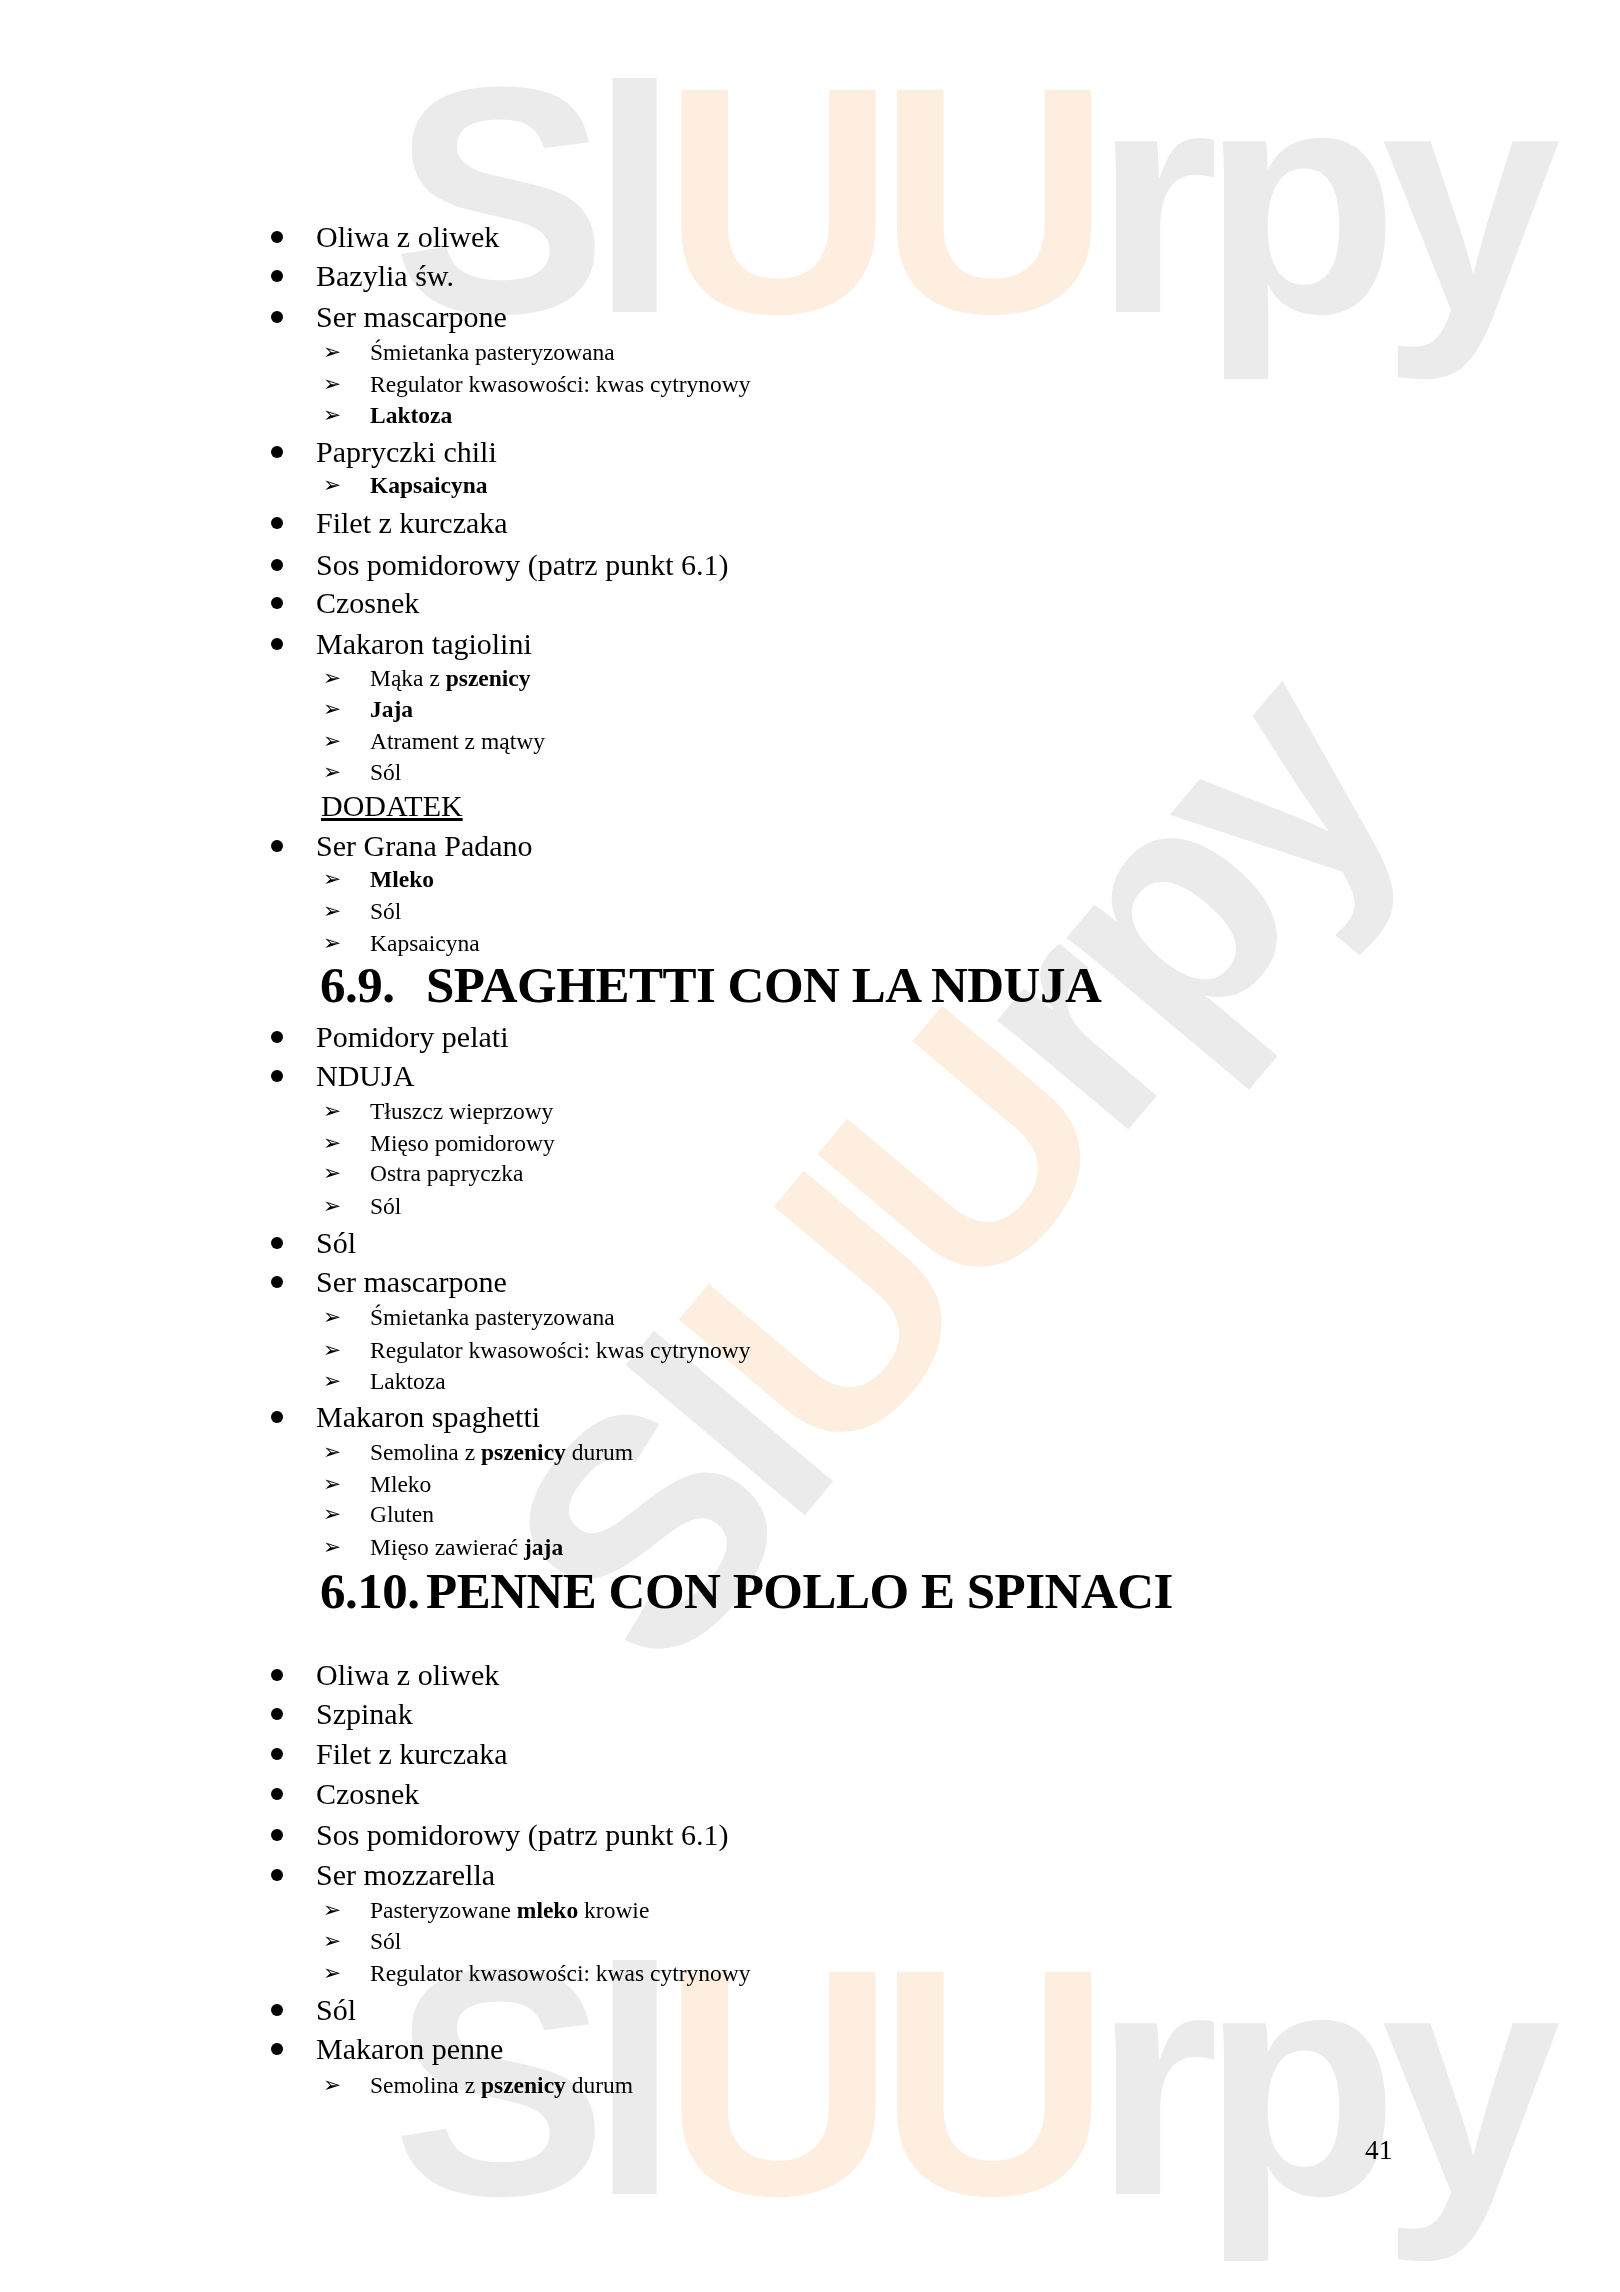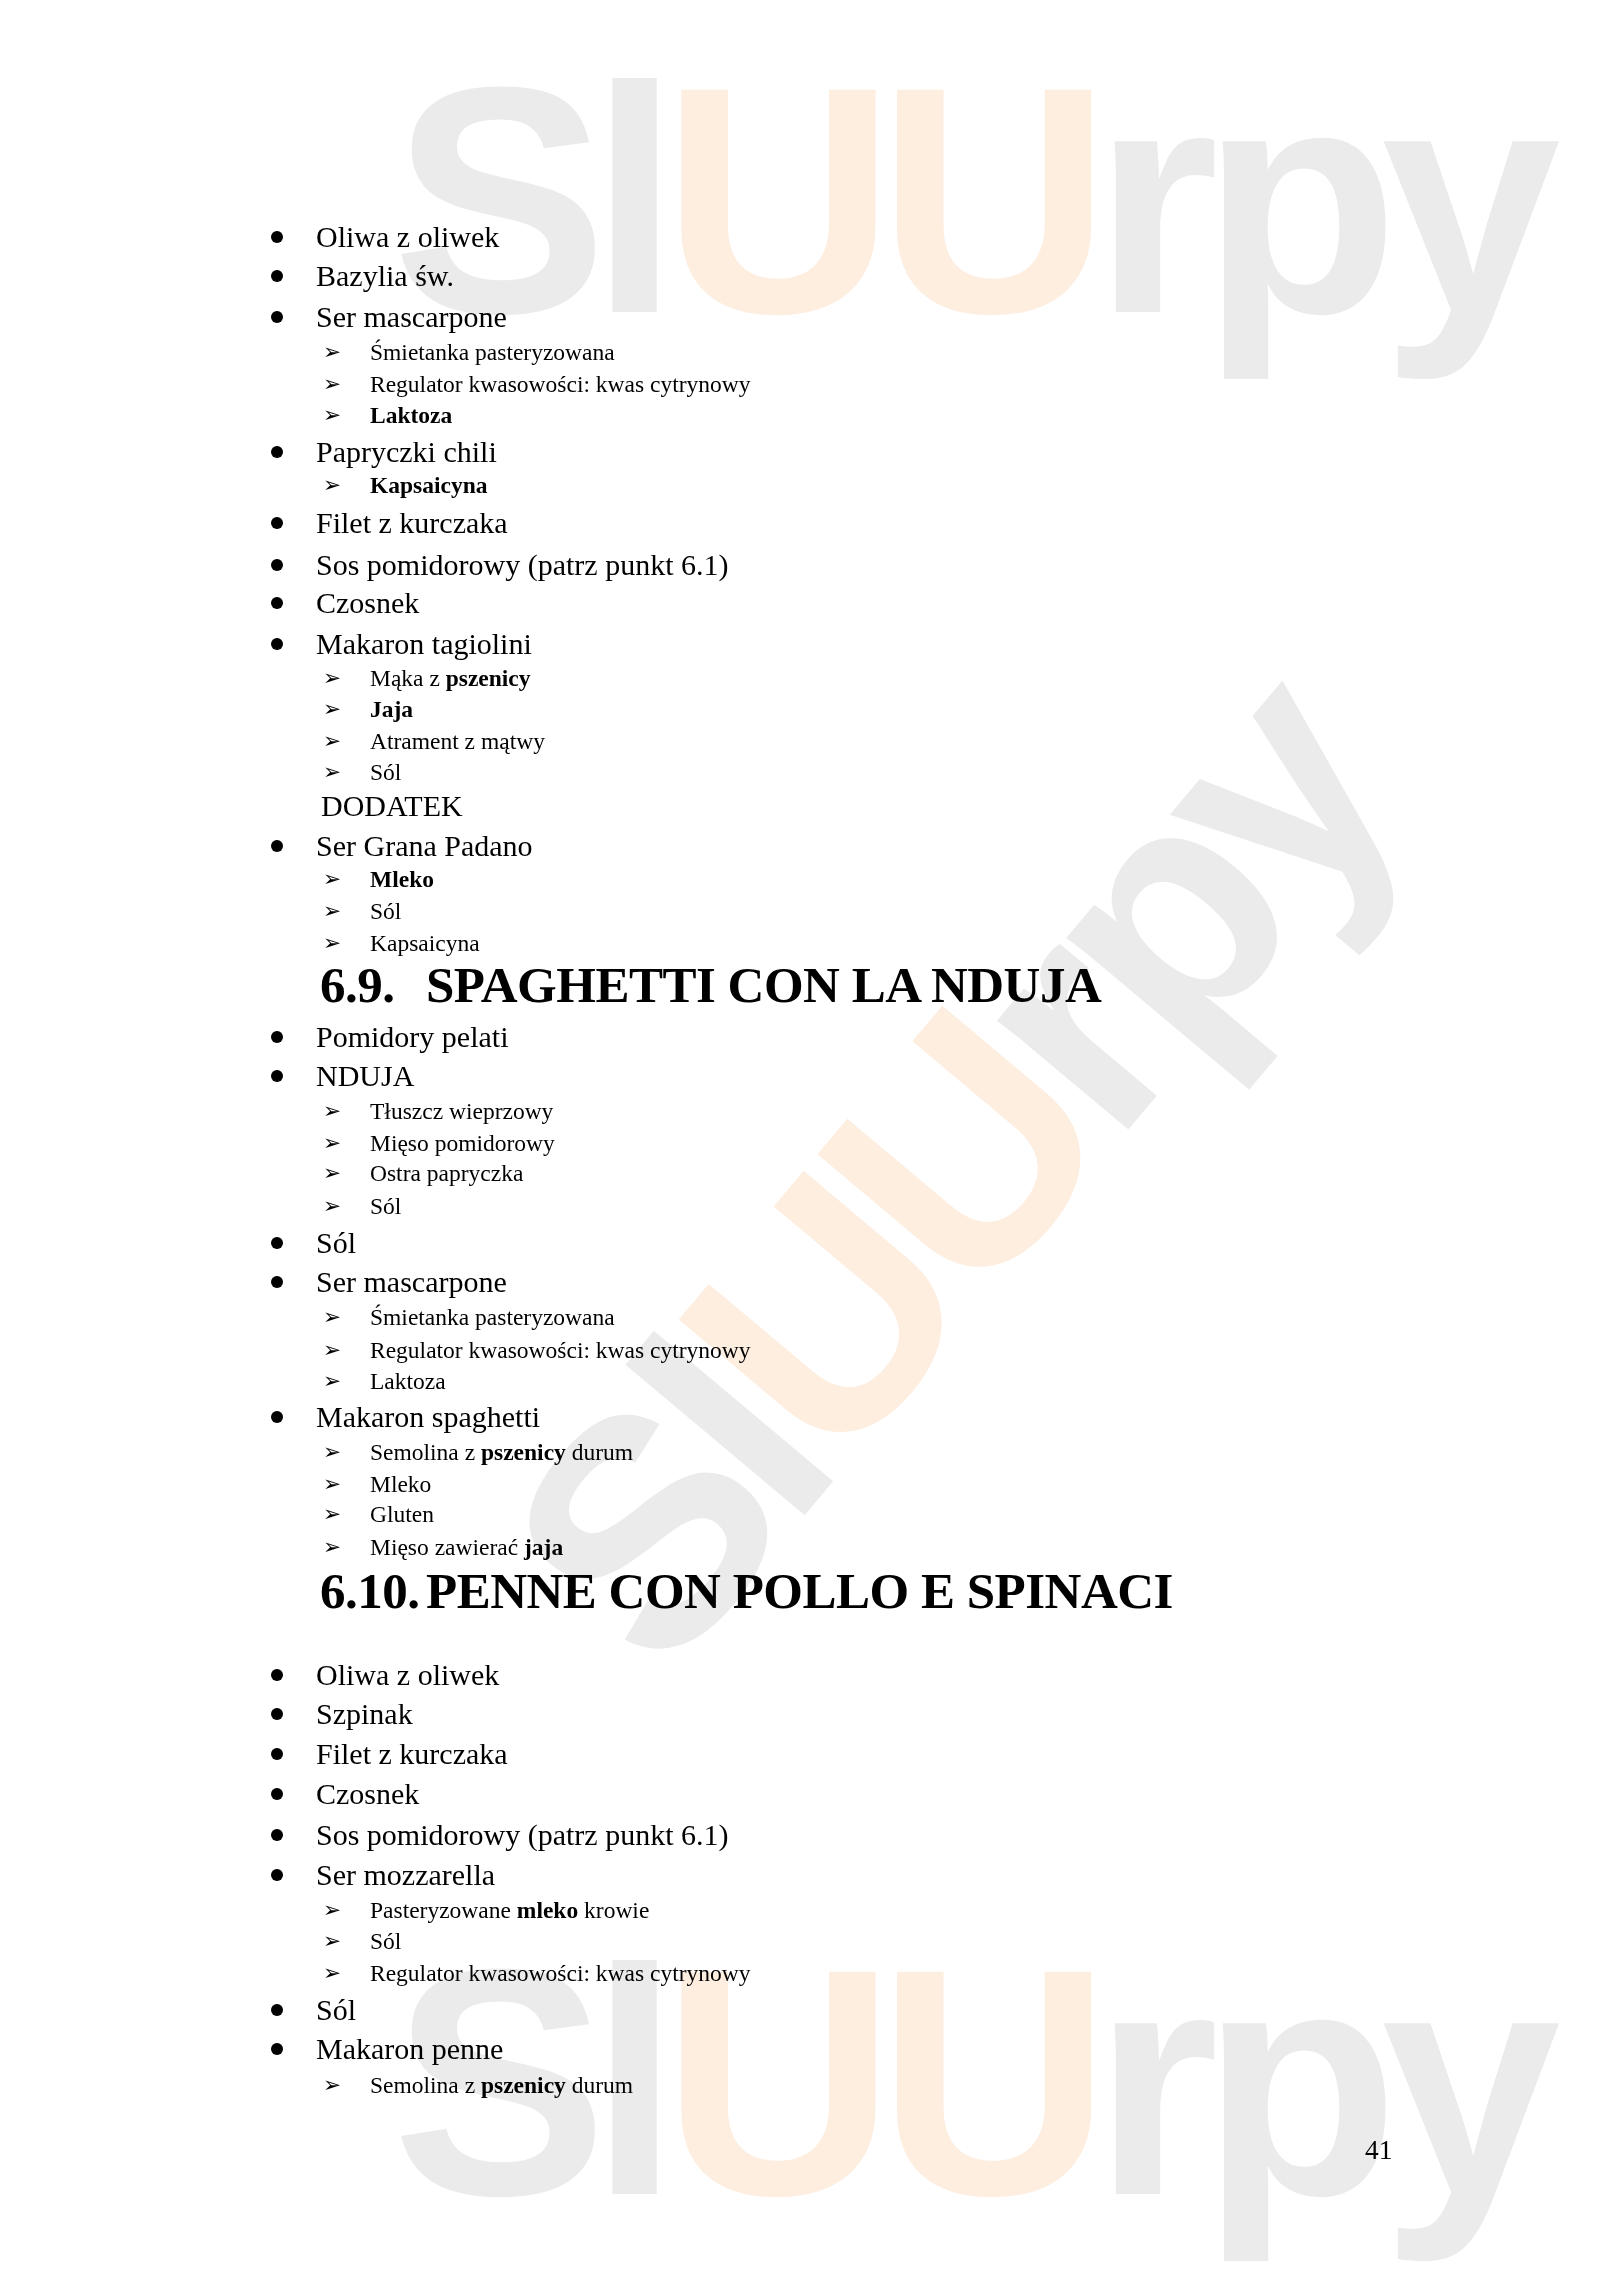--- a/index.html
+++ b/index.html
@@ -14,21 +14,21 @@
             transform: rotate(-50deg); transform-origin: 50% 50%; }
   .wm-bot { left: 392px; top: 1921px; font-size: 323px; letter-spacing: -17.6px; }
   .line { position: absolute; z-index: 1; white-space: nowrap; transform: translateY(-50%); }
   .main { left: 271px; font-size: 30px; }
   .main .bullet { position: absolute; left: 0; top: 50%; width: 11.8px; height: 11.8px;
                   margin-top: -5.9px; background: #000; border-radius: 50%; }
   .main .txt { position: absolute; left: 45px; top: 50%; transform: translateY(-50%); }
   .sub { left: 323px; font-size: 23.5px; }
   .sub .arrow { position: absolute; left: 0; top: 50%; transform: translateY(-50%); font-size: 21.6px; }
   .sub .txt { position: absolute; left: 47px; top: 50%; transform: translateY(-50%); }
-  .plain { left: 321px; font-size: 30px; }
+  .plain { left: 321px; font-size: 30px; text-decoration: underline; }
   .heading { left: 320px; font-size: 51px; font-weight: bold; letter-spacing: -0.5px; }
   .heading .num { display: inline-block; min-width: 106px; }
   .b { font-weight: bold; }
   .pagenum { position: absolute; left: 1365px; top: 2135px; font-size: 27.4px; z-index: 1; }
 </style>
 </head>
 <body>
 
 <div class="wm wm-top">
   <span class="g">Sl</span><span class="o">UU</span><span class="g">rpy</span>

